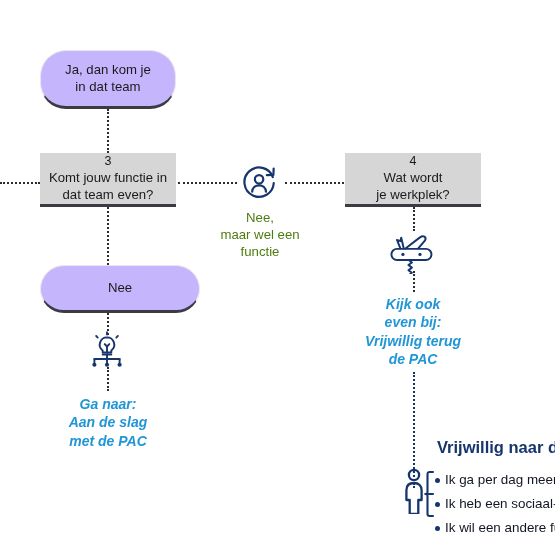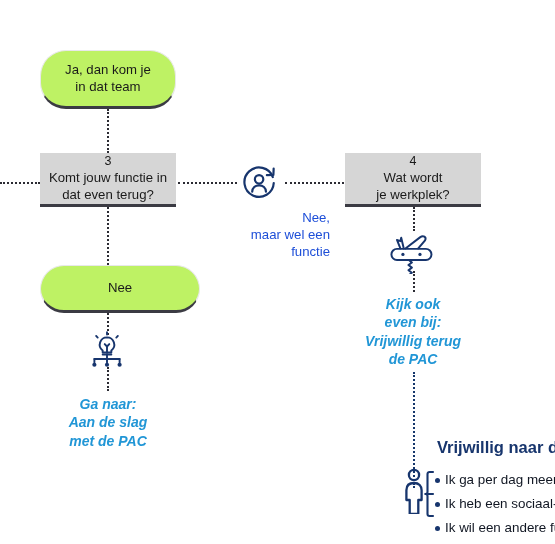--- a/index.html
+++ b/index.html
@@ -25,21 +25,21 @@
     display: flex;
     flex-direction: column;
     align-items: center;
     justify-content: center;
     text-align: center;
     color: #1a1a1a;
     line-height: 1.24;
     border-bottom: 3px solid #3b3b43;
   }
   .node.white {
-    background: #bef264;
+    background: #c4b5fd;
     border-top: 1px solid #e8e8ea;
     border-left: 1px solid #e8e8ea;
     border-right: 1px solid #e8e8ea;
     border-radius: 26px;
   }
   .node.grey {
     background: #d6d6d6;
   }
   .node .num {
     font-size: 12.5px;
@@ -66,22 +66,22 @@
   
   .icon {
     position: absolute;
     color: #17356d;
   }
   .icon svg { display: block; }
 
   
   .caption {
     position: absolute;
-    text-align: right;
-    color: #1d4ed8;
+    text-align: center;
+    color: #4d7c0f;
     font-size: 13.2px;
     line-height: 1.3;
   }
   .caption span { display: block; }
 
   .linktext {
     position: absolute;
     text-align: center;
     color: #2196d6;
     font-style: italic;
@@ -149,21 +149,21 @@
     <div class="txt">
       <span>Ja, dan kom je</span>
       <span>in dat team</span>
     </div>
   </div>
 
   <div class="node grey" style="left:40px; top:153px; width:136px; height:54px;">
     <div class="num">3</div>
     <div class="txt">
       <span>Komt jouw functie in</span>
-      <span>dat even terug?</span>
+      <span>dat team even?</span>
     </div>
   </div>
 
   <div class="node white" style="left:40px; top:265px; width:160px; height:48px;">
     <div class="txt">
       <span>Nee</span>
     </div>
   </div>
 
   <div class="node grey" style="left:345px; top:153px; width:136px; height:54px;">

